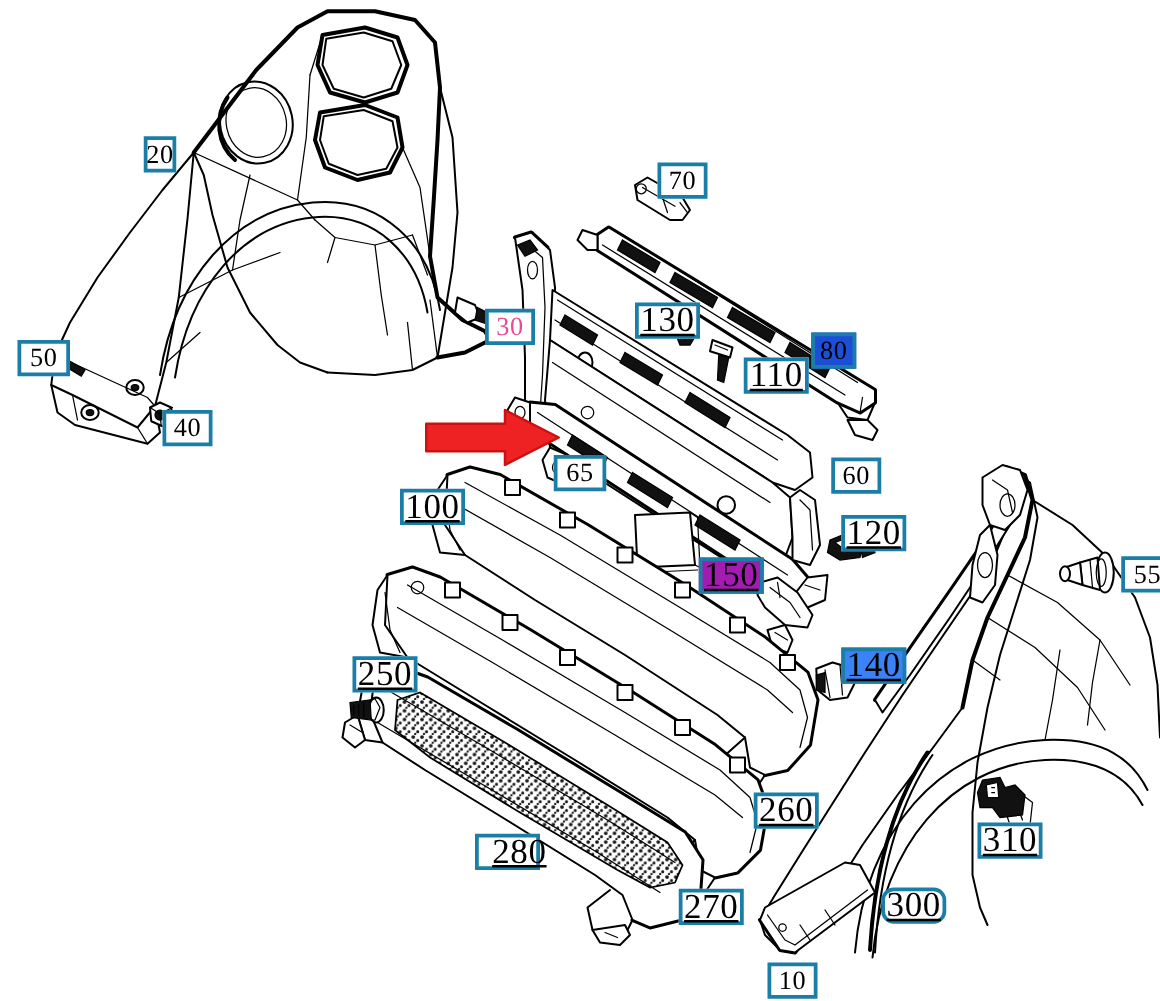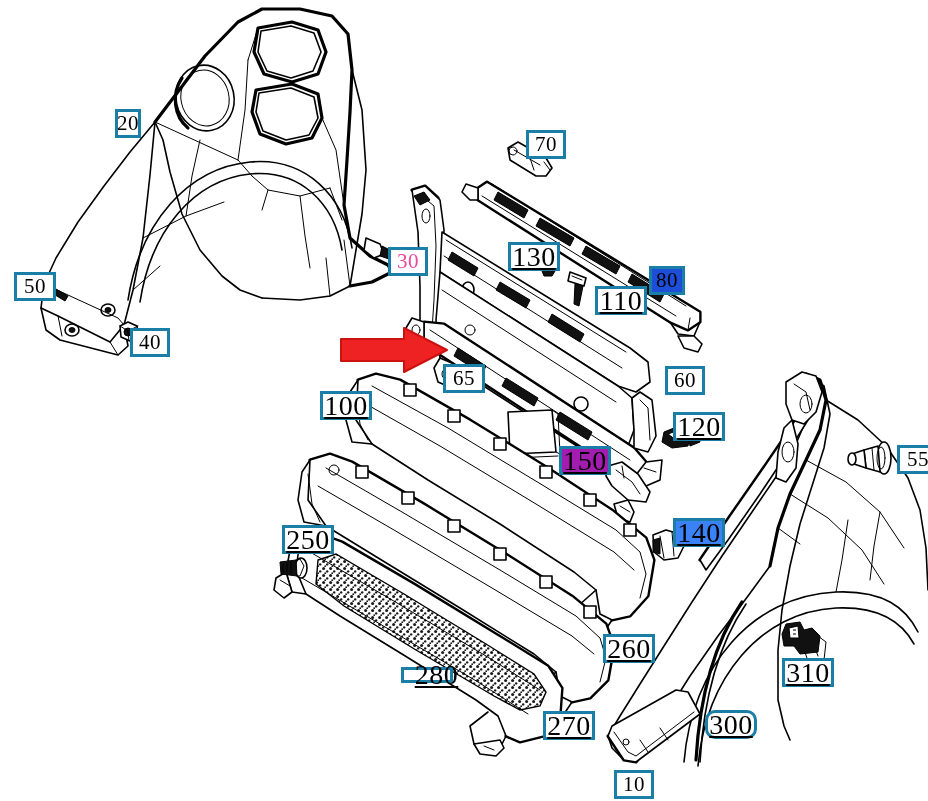--- a/index.html
+++ b/index.html
@@ -363,19 +363,19 @@
       <div class="callout c-sm" style="left: 443px; top: 348px; width: 42px; height: 29px; --cb: #1b7ea6; background: rgb(255, 255, 255); color: rgb(0, 0, 0); margin-top: 16px;">65</div>
       <div class="callout c-sm" style="left: 665px; top: 366px; width: 40px; height: 29px; --cb: #1b7ea6; background: rgb(255, 255, 255); color: rgb(0, 0, 0);">60</div>
       <div class="callout c-md" style="left: 673px; top: 412px; width: 52px; height: 29px; --cb: #1b7ea6; background: rgb(255, 255, 255); color: rgb(0, 0, 0);">120</div>
       <div class="callout c-md" style="left: 320px; top: 391px; width: 52px; height: 29px; --cb: #1b7ea6; background: rgb(255, 255, 255); color: rgb(0, 0, 0);">100</div>
       <div class="callout c-md" style="left: 559px; top: 446px; width: 52px; height: 29px; --cb: #1b7ea6; background: #a21caf; color: rgb(0, 0, 0);">150</div>
       <div class="callout c-sm" style="left: 897px; top: 445px; width: 42px; height: 29px; --cb: #1b7ea6; background: rgb(255, 255, 255); color: rgb(0, 0, 0);">55</div>
       <div class="callout c-md" style="left: 673px; top: 518px; width: 52px; height: 29px; --cb: #1b7ea6; background: #3b82f6; color: rgb(0, 0, 0);">140</div>
       <div class="callout c-md" style="left: 282px; top: 525px; width: 52px; height: 29px; --cb: #1b7ea6; background: rgb(255, 255, 255); color: rgb(0, 0, 0);">250</div>
       <div class="callout c-md" style="left: 603px; top: 634px; width: 52px; height: 29px; --cb: #1b7ea6; background: rgb(255, 255, 255); color: rgb(0, 0, 0);">260</div>
       <div class="callout c-md" style="left: 782px; top: 658px; width: 52px; height: 29px; --cb: #1b7ea6; background: rgb(255, 255, 255); color: rgb(0, 0, 0);">310</div>
-      <div class="callout c-md" style="left: 401px; top: 667px; width: 52px; height: 16px; --cb: #1b7ea6; background: rgb(255, 255, 255); color: rgb(0, 0, 0); padding-left: 19px;">280</div>
+      <div class="callout c-md" style="left: 380px; top: 667px; width: 52px; height: 29px; --cb: #1b7ea6; background: rgb(255, 255, 255); color: rgb(0, 0, 0); padding-left: 19px;">280</div>
       <div class="callout c-md" style="left: 543px; top: 711px; width: 52px; height: 29px; --cb: #1b7ea6; background: rgb(255, 255, 255); color: rgb(0, 0, 0);">270</div>
       <div class="callout c-md" style="left: 705px; top: 710px; width: 52px; height: 29px; --cb: #1b7ea6; background: rgb(255, 255, 255); color: rgb(0, 0, 0); border-radius: 10px;">300</div>
       <div class="callout c-sm" style="left: 614px; top: 758px; width: 40px; height: 29px; --cb: #1b7ea6; background: rgb(255, 255, 255); color: rgb(0, 0, 0); margin-top: 12px;">10</div>
     </div>
 
 </div>
 
 </body></html>

